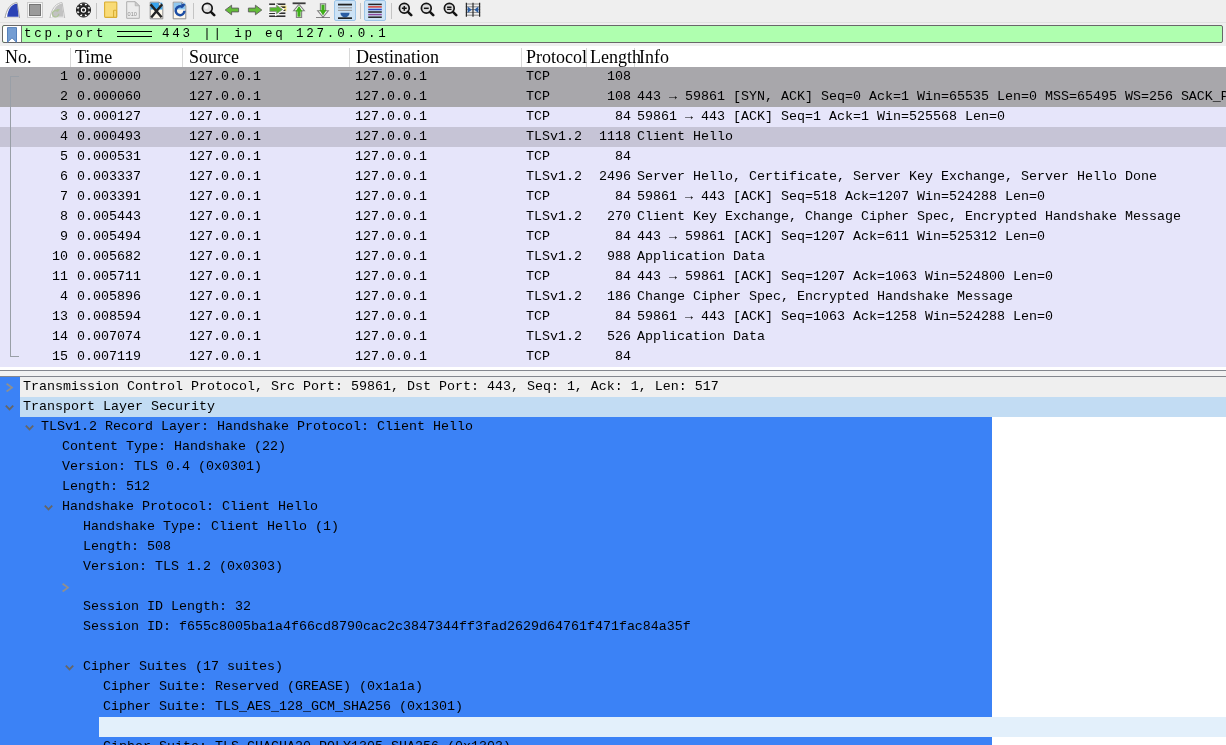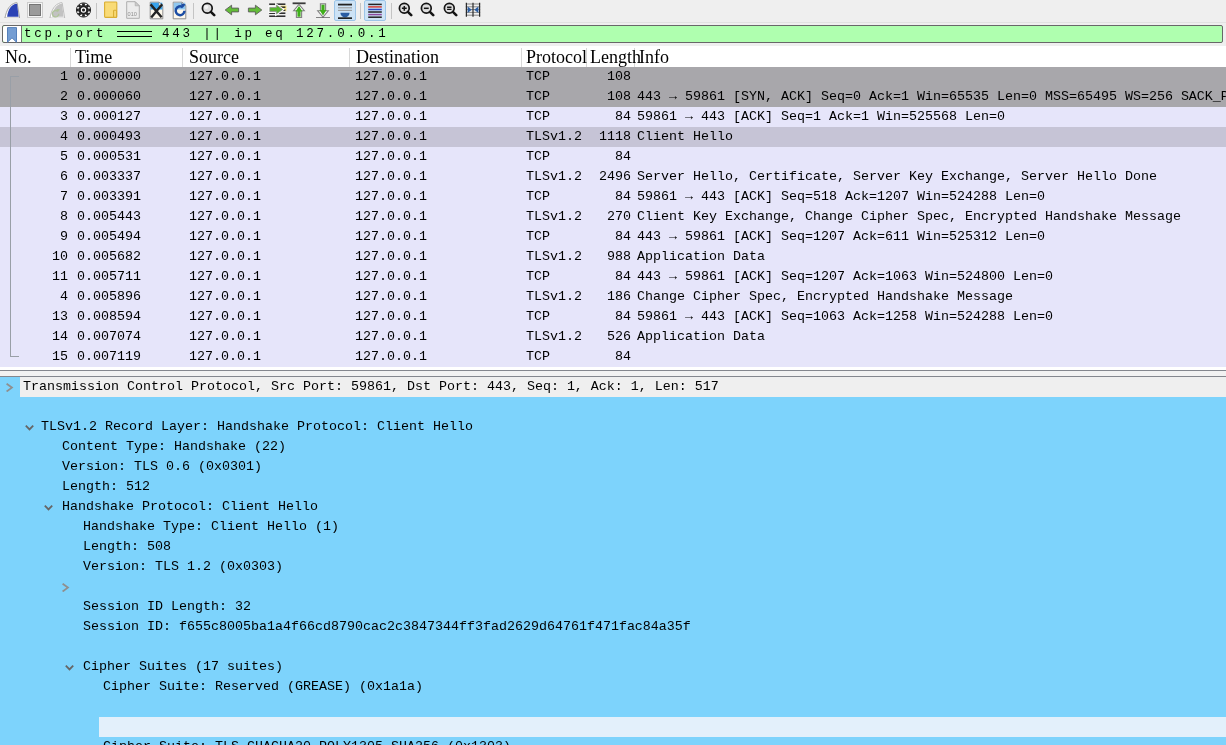--- a/index.html
+++ b/index.html
@@ -26,21 +26,21 @@
 .c3{position:absolute;left:189px;top:0;}
 .c4{position:absolute;left:355px;top:0;}
 .c5{position:absolute;left:526px;top:0;}
 .c6{position:absolute;left:563px;top:0;width:68px;text-align:right;}
 .c7{position:absolute;left:637px;top:0;}
 #brk{position:absolute;left:10px;top:76px;width:9px;height:281px;border-left:1.5px solid #999fa7;border-top:1.5px solid #999fa7;border-bottom:1.5px solid #999fa7;box-sizing:border-box;}
 #split{position:absolute;left:0;top:367px;width:1226px;height:10px;background:transparent;}
 #split .s1{position:absolute;left:0;top:3px;width:1226px;height:1px;background:#84878e;}
 #split .s2{position:absolute;left:0;top:4px;width:1226px;height:5px;background:#f2f2f2;}
 #split .s3{position:absolute;left:0;top:9px;width:1226px;height:1px;background:#84878e;}
-#det{position:absolute;left:0;top:377px;width:1226px;height:368px;background:#7dd3fc;}
+#det{position:absolute;left:0;top:377px;width:992px;height:368px;background:#3b82f6;}
 .dl{position:absolute;left:0;width:1226px;height:20px;line-height:20px;font-size:13.34px;color:#000;white-space:pre;overflow:hidden;}
 .dl span.t{position:absolute;top:0;}
 .bgf{position:absolute;top:0;bottom:0;right:0;}
 .ar{position:absolute;top:6px;width:9px;height:9px;}
 </style>
 </head>
 <body>
 <div id="tb">
   <svg class="ico" style="left:4px;top:2px" width="16" height="16" viewBox="0 0 16 16">
       <path d="M0.9,16.1 C2.5,8.0 5.5,2.4 11.8,0.7 L13.1,0.8 L15.7,16.1 Z" fill="#ffffff" stroke="#9a9a9a" stroke-width="0.9"></path>
@@ -210,36 +210,40 @@
 <div id="brk"></div>
 <div id="split">
     <div class="s1"></div>
     <div class="s2"></div>
     <div class="s3"></div>
   </div>
 <div id="det">
 <div class="dl" style="top:0px"><div class="bgf" style="left:20px;background:#efefef"></div><svg class="ar" style="left:5px" viewBox="0 0 9 9" width="9" height="9">
         <path d="M1.6 0.7 L6.9 4.6 L1.6 8.5" fill="none" stroke="#8f8f8f" stroke-width="1.8"></path>
       </svg><span class="t" style="left:23px">Transmission Control Protocol, Src Port: 59861, Dst Port: 443, Seq: 1, Ack: 1, Len: 517</span></div>
+<div class="dl" style="top:20px"><div class="bgf" style="left:20px;background:#c2dcf3"></div><svg class="ar" style="left:5px" viewBox="0 0 9 9" width="9" height="9">
+        <path d="M0.8 2.6 L4.5 6.4 L8.2 2.6" fill="none" stroke="#666666" stroke-width="1.8"></path>
+      </svg><span class="t" style="left:23px">Transport Layer Security</span></div>
 <div class="dl" style="top:40px"><svg class="ar" style="left:25px" viewBox="0 0 9 9" width="9" height="9">
         <path d="M0.8 2.6 L4.5 6.4 L8.2 2.6" fill="none" stroke="#666666" stroke-width="1.8"></path>
       </svg><span class="t" style="left:41px">TLSv1.2 Record Layer: Handshake Protocol: Client Hello</span></div>
 <div class="dl" style="top:60px"><span class="t" style="left:62px">Content Type: Handshake (22)</span></div>
-<div class="dl" style="top:80px"><span class="t" style="left:62px">Version: TLS 0.6 (0x0301)</span></div>
+<div class="dl" style="top:80px"><span class="t" style="left:62px">Version: TLS 0.4 (0x0301)</span></div>
 <div class="dl" style="top:100px"><span class="t" style="left:62px">Length: 512</span></div>
 <div class="dl" style="top:120px"><svg class="ar" style="left:44px" viewBox="0 0 9 9" width="9" height="9">
         <path d="M0.8 2.6 L4.5 6.4 L8.2 2.6" fill="none" stroke="#666666" stroke-width="1.8"></path>
       </svg><span class="t" style="left:62px">Handshake Protocol: Client Hello</span></div>
 <div class="dl" style="top:140px"><span class="t" style="left:83px">Handshake Type: Client Hello (1)</span></div>
 <div class="dl" style="top:160px"><span class="t" style="left:83px">Length: 508</span></div>
 <div class="dl" style="top:180px"><span class="t" style="left:83px">Version: TLS 1.2 (0x0303)</span></div>
 <div class="dl" style="top:200px"><svg class="ar" style="left:61px" viewBox="0 0 9 9" width="9" height="9">
         <path d="M1.6 0.7 L6.9 4.6 L1.6 8.5" fill="none" stroke="#8f8f8f" stroke-width="1.8"></path>
       </svg></div>
 <div class="dl" style="top:220px"><span class="t" style="left:83px">Session ID Length: 32</span></div>
 <div class="dl" style="top:240px"><span class="t" style="left:83px">Session ID: f655c8005ba1a4f66cd8790cac2c3847344ff3fad2629d64761f471fac84a35f</span></div>
 <div class="dl" style="top:280px"><svg class="ar" style="left:65px" viewBox="0 0 9 9" width="9" height="9">
         <path d="M0.8 2.6 L4.5 6.4 L8.2 2.6" fill="none" stroke="#666666" stroke-width="1.8"></path>
       </svg><span class="t" style="left:83px">Cipher Suites (17 suites)</span></div>
 <div class="dl" style="top:300px"><span class="t" style="left:103px">Cipher Suite: Reserved (GREASE) (0x1a1a)</span></div>
+<div class="dl" style="top:320px"><span class="t" style="left:103px">Cipher Suite: TLS_AES_128_GCM_SHA256 (0x1301)</span></div>
 <div class="dl" style="top:340px"><div class="bgf" style="left:99px;background:#e3f0fb"></div></div>
 <div class="dl" style="top:360px"><span class="t" style="left:103px">Cipher Suite: TLS_CHACHA20_POLY1305_SHA256 (0x1303)</span></div>
 </div>
 
 </body></html>

